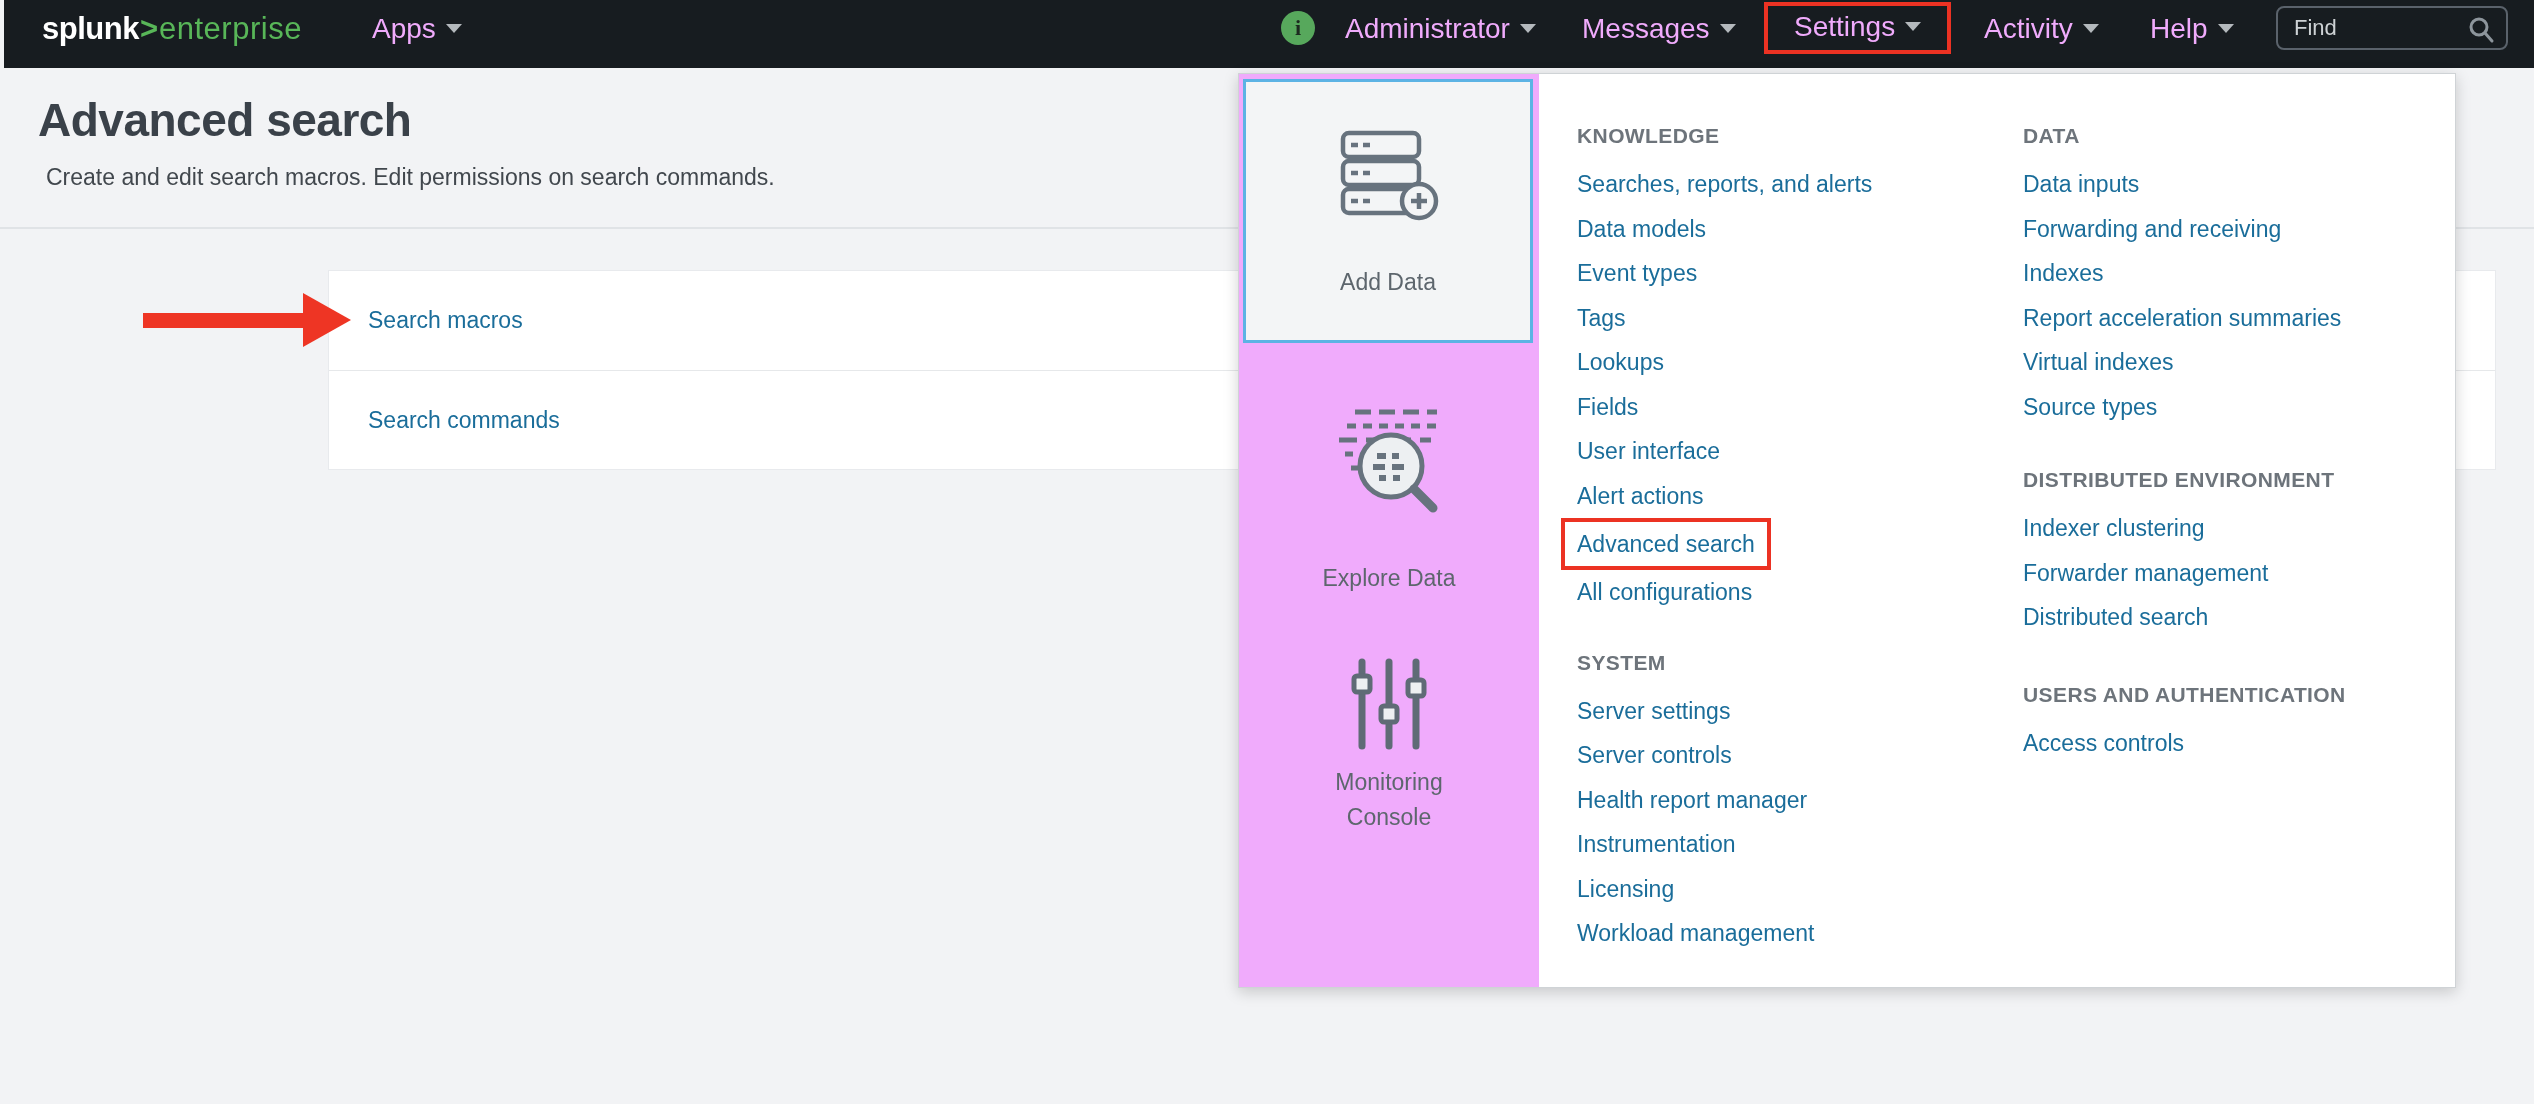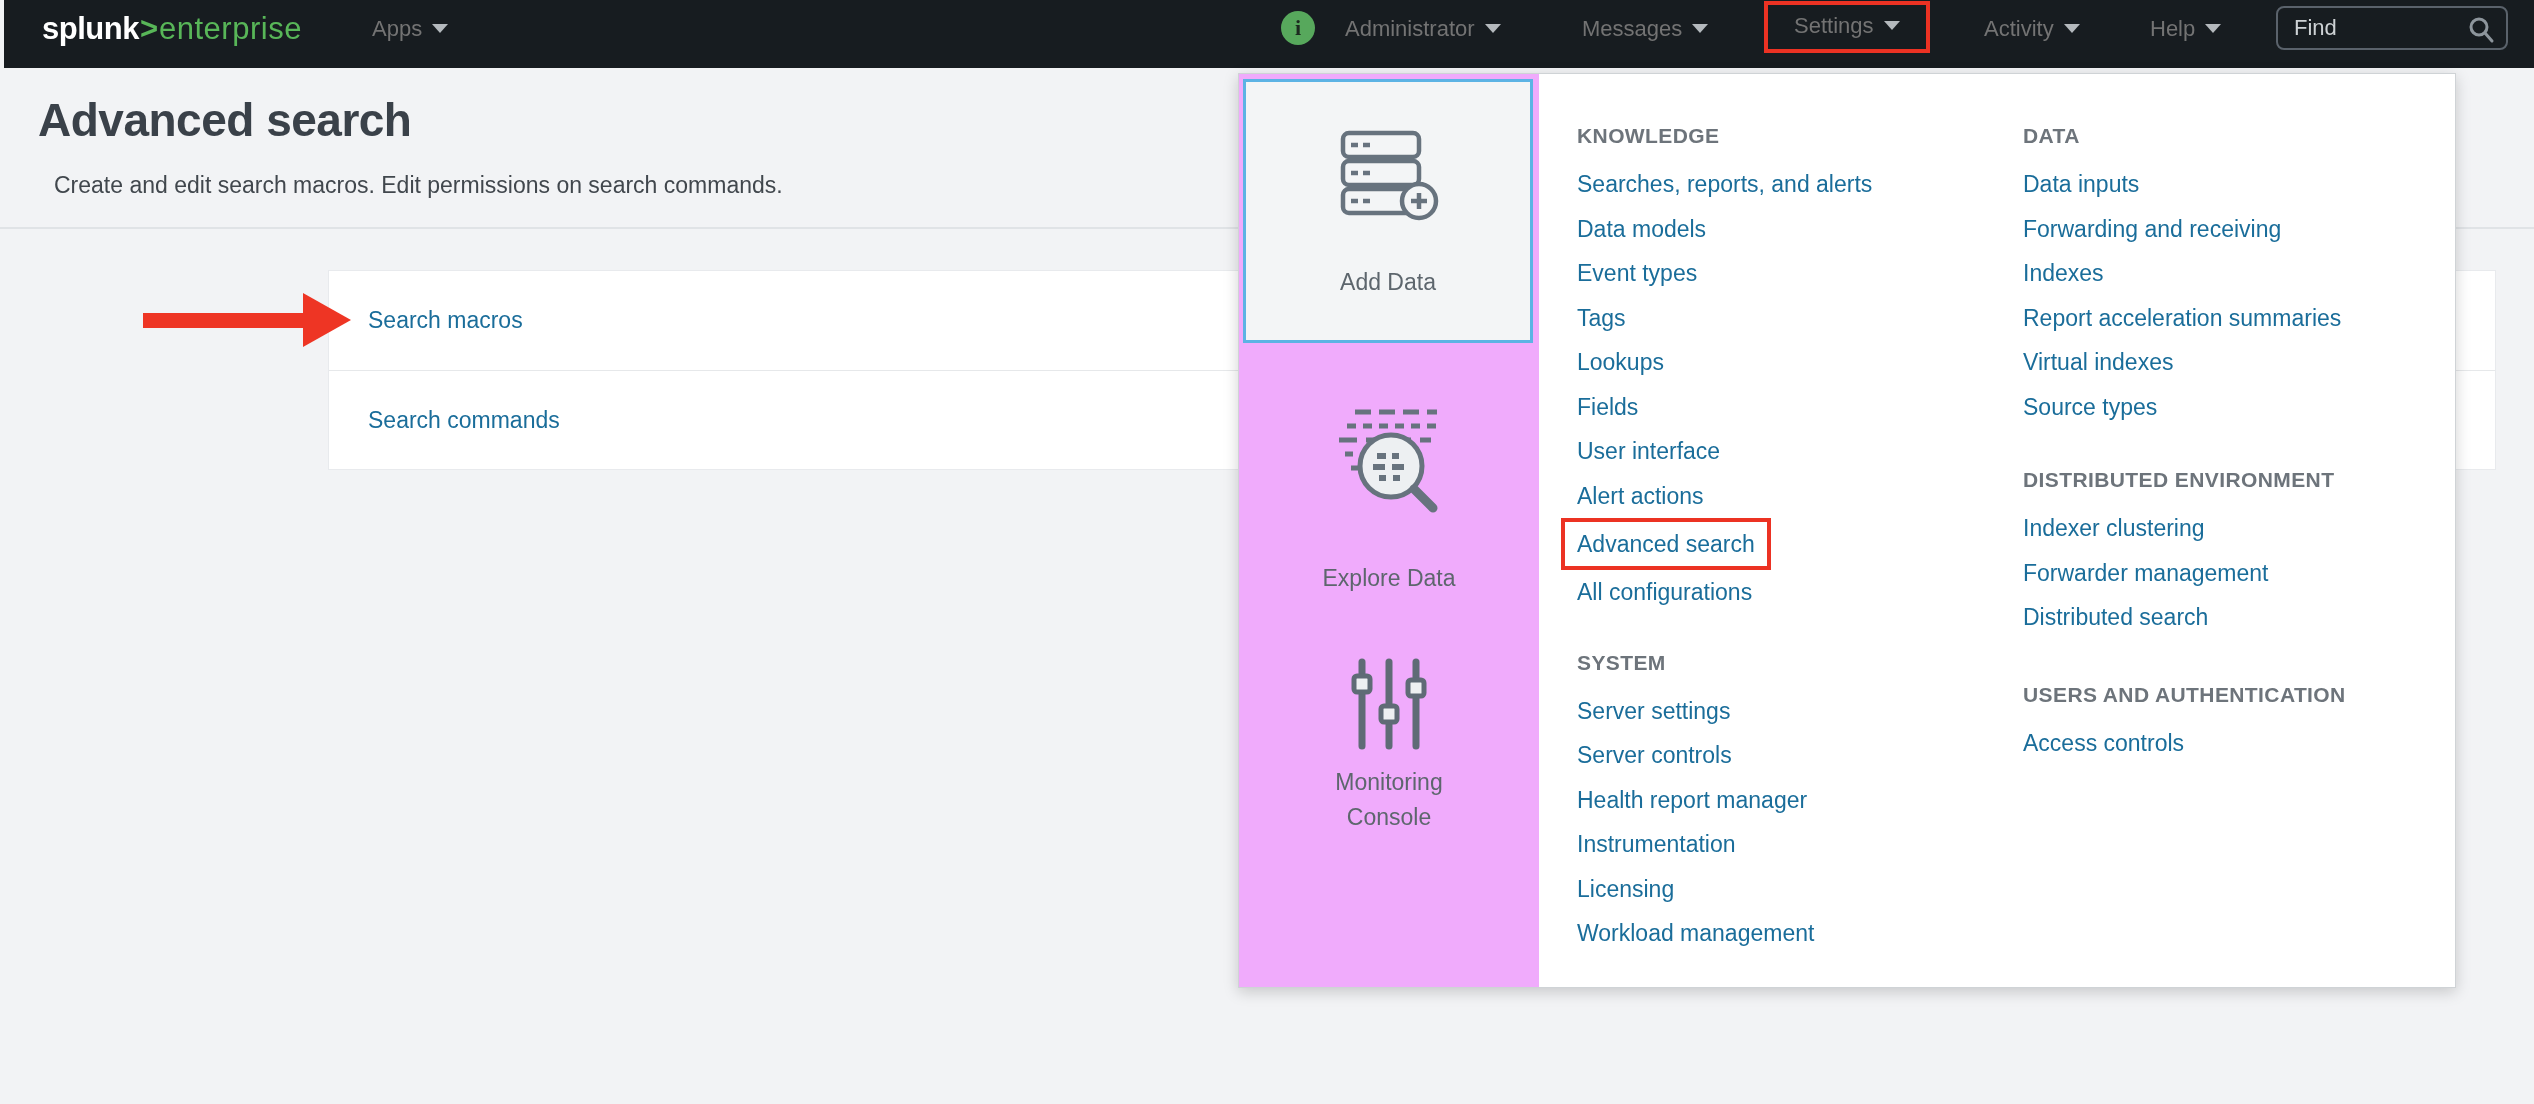--- a/index.html
+++ b/index.html
@@ -6,42 +6,42 @@
   .stage{position:relative;width:2534px;height:1104px;background:#f2f3f5;overflow:hidden;
          font-family:"Liberation Sans","DejaVu Sans",sans-serif;}
 
   
   .topnav{position:absolute;left:4px;top:0;width:2534px;height:68px;background:#171c20;padding-left:15px;}
   .topnav .abs{position:absolute;top:0;height:57px;line-height:57px;white-space:nowrap;}
   .logo{left:38px;font-size:31px;cursor:pointer;}
   .logo .brand{color:#ffffff;font-weight:700;letter-spacing:-0.5px;}
   .logo .gt{color:#58b658;font-weight:700;margin:0 1px;}
   .logo .product{color:#58b658;font-weight:400;letter-spacing:0.5px;}
-  .nav-item{color:#737373;font-size:22px;cursor:pointer;}
+  .nav-item{color:#f0abfc;font-size:28px;cursor:pointer;}
   .caret{display:inline-block;margin-left:10px;vertical-align:middle;margin-top:-4px;
          border-left:8px solid transparent;border-right:8px solid transparent;border-top:9px solid #b4b9bd;}
   .nav-apps{left:368px;}
   .info-badge{position:absolute;left:1277px;top:11px;width:34px;height:34px;border-radius:50%;
               background:#57a85c;color:#1d2a20;font-weight:700;font-size:22px;text-align:center;
               line-height:34px;cursor:pointer;font-family:"Liberation Serif","DejaVu Serif",serif;}
   .nav-admin{left:1341px;}
   .nav-settings-wrap{left:1760px;top:0;}
   .settings-redbox{display:inline-block;vertical-align:middle;margin-top:-6px;
                    border:4px solid #ec3223;padding:3px 26px 5px 26px;line-height:36px;}
   .nav-activity{left:1980px;}
   .nav-help{left:2146px;}
   .findbox{position:absolute;left:2272px;top:6px;width:232px;height:44px;border:2px solid #5a626b;
            border-radius:8px;box-sizing:border-box;cursor:text;}
   .findbox .ph{position:absolute;left:16px;top:0;line-height:40px;font-size:22px;color:#ced2d5;}
   .findbox svg{position:absolute;right:10px;top:7px;}
 
   
   .page-title{position:absolute;left:38px;top:96px;margin:0;font-size:46px;line-height:48px;
               font-weight:700;color:#3a4149;letter-spacing:-0.5px;}
-  .page-sub{position:absolute;left:38px;top:156px;margin:16px;font-size:23px;color:#41474d;}
+  .page-sub{position:absolute;left:38px;top:156px;margin:8px;font-size:23px;color:#41474d;}
   .header-divider{position:absolute;left:0;top:227px;width:2534px;height:2px;background:#e0e3e6;}
 
   
   .card{position:absolute;left:328px;top:270px;width:2168px;height:200px;background:#ffffff;
         border:1px solid #e8eaed;box-sizing:border-box;z-index:1;}
   .card .row{position:relative;height:99px;line-height:99px;padding-left:39px;}
   .card .row + .row{border-top:1px solid #e6e8ea;}
   .card a.rowlink{color:#1a6d9a;font-size:23px;text-decoration:none;cursor:pointer;}
 
   

